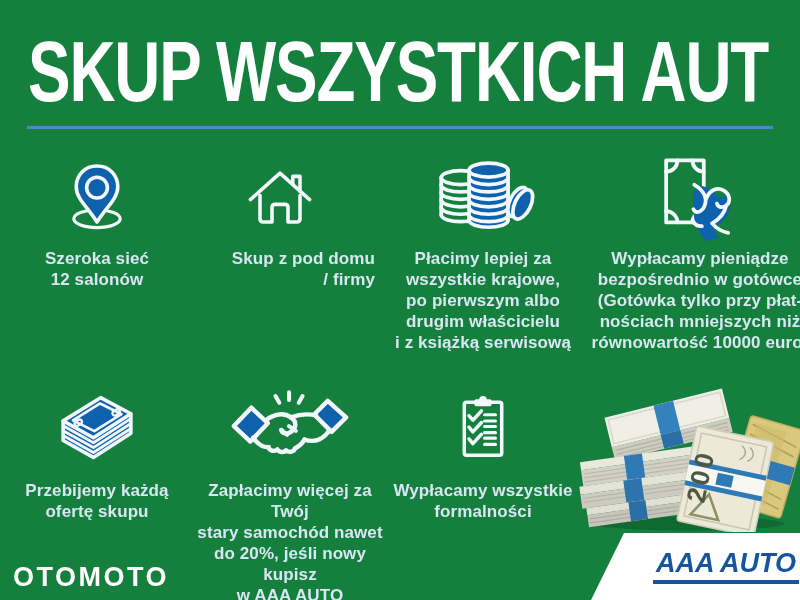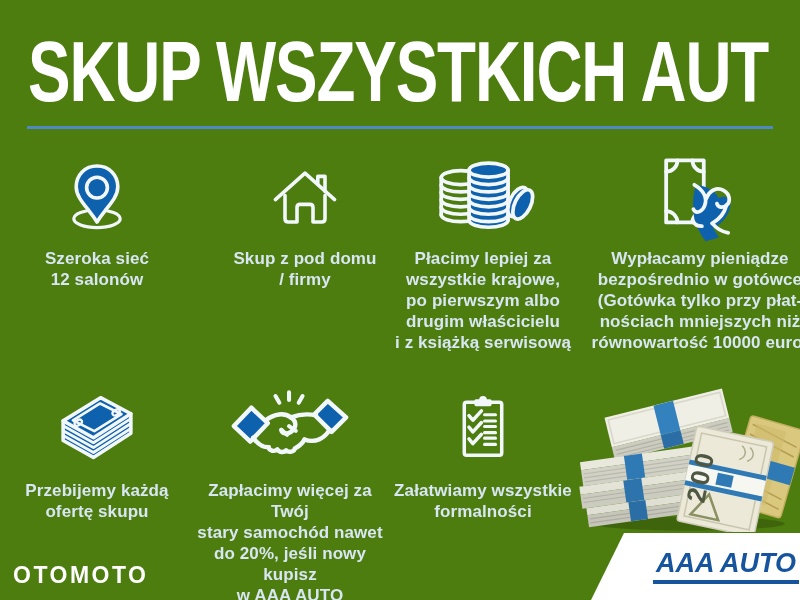--- a/index.html
+++ b/index.html
@@ -1,30 +1,30 @@
 <!DOCTYPE html>
 <html><head>
 <meta charset="utf-8">
 <style>
   html,body{margin:0;padding:0;background:#0e61ac;}
-  .stage{position:relative;width:800px;height:600px;background:#4d7c0f;overflow:hidden;
+  .stage{position:relative;width:800px;height:600px;background:#15803d;overflow:hidden;
          font-family:"Liberation Sans",sans-serif;}
   .title{position:absolute;left:28px;top:29px;color:#ffffff;font-size:85px;font-weight:700;
          line-height:1;white-space:nowrap;letter-spacing:-1.5px;
          transform:scaleX(0.75);transform-origin:0 0;}
   .divider{position:absolute;left:27px;top:126px;width:746px;height:3px;background:#4e89c6;}
   .cell{position:absolute;text-align:center;}
   .icon-box{height:100px;display:flex;align-items:center;justify-content:center;}
   .row2 .icon-box{height:104px;}
   .caption{font-size:17px;line-height:21px;font-weight:600;color:#d9e6f3;
            white-space:pre-line;letter-spacing:0.1px;}
   .ic{stroke:#f2f7fc;fill:none;stroke-linecap:round;stroke-linejoin:round;}
   .bgfill{fill:#0e61ac;}
   .money{position:absolute;left:573px;top:380px;}
-  .otomoto{position:absolute;left:13px;top:562px;color:#ffffff;font-size:23px;font-weight:800;
+  .otomoto{position:absolute;left:13px;top:562px;color:#ffffff;font-size:27px;font-weight:800;
            letter-spacing:2.5px;}
   .aaa-band{position:absolute;left:580px;top:533px;width:220px;height:67px;background:#ffffff;
             clip-path:polygon(20% 0,100% 0,100% 100%,5% 100%);
             display:flex;align-items:center;justify-content:center;
             padding-left:36px;box-sizing:border-box;}
   .aaa-text{font-style:italic;font-weight:900;font-size:27px;color:#17549e;
             border-bottom:4px solid #17549e;line-height:1.1;padding:0 3px 2px 3px;margin-left:36px;}
 </style>
 </head>
 <body>
@@ -39,21 +39,21 @@
       <svg width="80" height="84" viewBox="0 0 100 100">
         <ellipse class="ic" cx="50" cy="76" rx="29" ry="11" stroke-width="4"></ellipse>
         <path class="ic bgfill" stroke-width="4.5" d="M50,10 C35,10 24,21 24,36 C24,47 32,56 40,66 C44,71 47,75 50,80 C53,75 56,71 60,66 C68,56 76,47 76,36 C76,21 65,10 50,10 Z"></path>
         <circle class="ic" cx="50" cy="37" r="13" stroke-width="4.5"></circle>
       </svg>
     </div>
     <div class="caption">Szeroka sieć
 12 salonów</div>
   </div>
 
-  <div class="cell" style="left:210px;top:148px;width:190px;">
+  <div class="cell" style="left:185px;top:148px;width:190px;text-align:right;">
     <div class="icon-box">
       <svg width="88" height="80" viewBox="0 0 100 100">
         <path class="ic" stroke-width="4.5" d="M13,52 L50,19 L87,52"></path>
         <path class="ic" stroke-width="4.5" d="M66,32 L66,23 L75,23 L75,42"></path>
         <path class="ic" stroke-width="4.5" d="M25,47 L25,76 Q25,80 29,80 L40,80 L40,62 Q40,58 44,58 L56,58 Q60,58 60,62 L60,80 L71,80 Q75,80 75,76 L75,47"></path>
       </svg>
     </div>
     <div class="caption">Skup z pod domu
 / firmy</div>
   </div>
@@ -144,21 +144,21 @@
         <circle cx="50" cy="14" r="5" fill="#f2f7fc"></circle>
         <rect x="39" y="13" width="22" height="9" rx="2" fill="#f2f7fc"></rect>
         <path class="ic" stroke-width="4.5" d="M32,34 l5,6 l11,-12"></path>
         <path class="ic" stroke-width="4" d="M52,33 H66 M52,41 H66"></path>
         <path class="ic" stroke-width="4.5" d="M32,49 l5,6 l11,-12"></path>
         <path class="ic" stroke-width="4" d="M52,48 H66 M52,56 H66"></path>
         <path class="ic" stroke-width="4.5" d="M32,64 l5,6 l11,-12"></path>
         <path class="ic" stroke-width="4" d="M52,63 H66 M52,71 H66"></path>
       </svg>
     </div>
-    <div class="caption">Załatwiamy wszystkie
+    <div class="caption">Wypłacamy wszystkie
 formalności</div>
   </div>
 
   <div class="money">
     <svg width="227" height="152" viewBox="0 0 225 150">
       <ellipse cx="115" cy="142" rx="95" ry="7" fill="rgba(0,0,0,0.18)"></ellipse>
 
       <g transform="rotate(-14 95 45)">
         <rect x="35" y="52" width="120" height="14" fill="#cdccc0"></rect>
         <path d="M38,56 H152 M38,60 H152 M38,63.5 H152" stroke="#b3b2a6" stroke-width="1.2" fill="none"></path>

